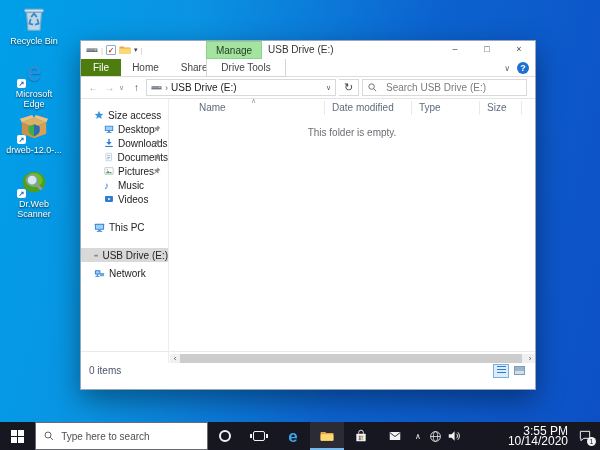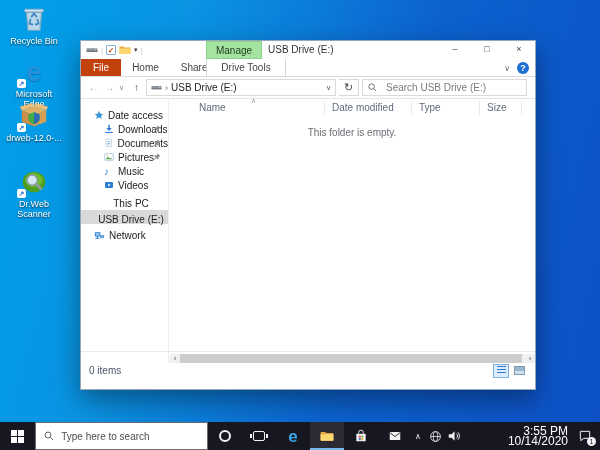--- a/index.html
+++ b/index.html
@@ -29,21 +29,21 @@
   .qat-drop { font-size:7px; color:#444; }
   .manage-tab { position:absolute; left:125px; top:0; width:56px; height:18px; background:#a4e3a0;
     border:1px solid #8cd489; display:flex; align-items:center; justify-content:center; color:#1d3b1d; }
   .win-title { position:absolute; left:187px; top:0; line-height:18px; color:#333; }
   .win-controls { position:absolute; right:0; top:0; display:flex; }
   .win-btn { width:32px; height:18px; text-align:center; line-height:17px; font-size:9px; color:#444; }
 
   .tabrow { position:relative; height:18px; background:#fff; border-bottom:1px solid #dcdcdc;
     display:flex; align-items:stretch; }
   .tab { padding:0 11px; line-height:18px; color:#444; }
-  .tab.file { background:#c2410c; color:#fff; padding:0 12px; }
+  .tab.file { background:#4d7c0f; color:#fff; padding:0 12px; }
   .tab.drive-tools { position:absolute; left:125px; top:0; width:80px; height:18px; padding:0;
     text-align:center; line-height:17px; border:1px solid #d5d5d5; border-top:none; background:#fff; color:#444; }
   .ribbon-right { position:absolute; right:6px; top:0; height:18px; display:flex; align-items:center; gap:7px; }
   .rib-chev { font-size:8px; color:#666; }
   .help-dot { width:12px; height:12px; border-radius:50%; background:#1d6fd4; color:#fff; font-size:9px;
     line-height:12px; text-align:center; font-weight:bold; }
 
   .addressrow { height:22px; background:#fff; border-bottom:1px solid #e4e4e4; display:flex;
     align-items:center; padding:0 8px 0 6px; gap:3px; }
   .nav-glyph { font-size:10px; width:13px; text-align:center; }
@@ -60,21 +60,21 @@
     font-family:"Liberation Sans",sans-serif; font-size:10px; color:#333; }
   .search-box input::placeholder { color:#7c7c7c; }
 
   .body { position:absolute; top:58px; left:0; right:0; bottom:26px; display:flex; }
   .sidebar { width:88px; border-right:1px solid #ededed; padding-top:9px; overflow:hidden; }
   .side-row { position:relative; height:14px; display:flex; align-items:center; font-size:10px;
     color:#222; padding-left:13px; gap:4px; white-space:nowrap; }
   .side-row.child { padding-left:23px; }
   .side-row.selected { background:#d9d9d9; }
   .side-row .pin { position:absolute; right:7px; top:3px; }
-  .gap6 { margin-top:2px;flex-direction:column; } .gap4 { margin-top:4px; }
+  .gap6 { margin-top:14px; } .gap4 { margin-top:4px; }
 
   .content { position:relative; flex:1; }
   .col-headers { position:relative; height:18px; font-size:10px; color:#5f6b7c; }
   .ch { position:absolute; top:3px; }
   .ch-sep { position:absolute; top:2px; height:14px; width:1px; background:#eaeaea; }
   .sort-chev { position:absolute; top:-2px; left:82px; font-size:7px; color:#8a97a5; }
   .empty-msg { position:absolute; top:28px; left:0; right:0; text-align:center; color:#6d6d75; font-size:10px; }
 
   .hscroll { position:absolute; left:89px; right:0; bottom:26px; height:9px; background:#f0f0f0;
     display:flex; align-items:center; }
@@ -229,21 +229,21 @@
       </div>
     <div class="lbl">Recycle Bin</div>
   </div>
   <div class="desk-icon" style="top:57px">
     <div class="ic">
       <span class="edge-e">e</span>
       <span class="shortcut">↗</span>
     </div>
     <div class="lbl">Microsoft Edge</div>
   </div>
-  <div class="desk-icon" style="top:101px">
+  <div class="desk-icon" style="top:113px">
     <div class="ic">
       <svg width="30" height="30">
           <use href="#sym-box"></use>
         </svg>
       <span class="shortcut">↗</span>
     </div>
     <div class="lbl">drweb-12.0-...</div>
   </div>
   <div class="desk-icon" style="top:167px">
     <div class="ic">
@@ -314,21 +314,30 @@
         <input type="text" readonly="" placeholder="Search USB Drive (E:)" style="">
       </div>
     </div>
 
     <div class="body">
       <div class="sidebar">
         <div class="side-row">
           <svg width="10" height="10">
               <use href="#sym-star"></use>
             </svg>
-          <span>Date access</span>
+          <span>Size access</span>
+        </div>
+        <div class="side-row child">
+          <svg width="10" height="10">
+              <use href="#sym-monitor"></use>
+            </svg>
+          <span>Desktop</span>
+          <svg class="pin" width="8" height="8">
+              <use href="#sym-pin"></use>
+            </svg>
         </div>
         <div class="side-row child">
           <svg width="10" height="10">
               <use href="#sym-download"></use>
             </svg>
           <span>Downloads</span>
           <svg class="pin" width="8" height="8">
               <use href="#sym-pin"></use>
             </svg>
         </div>

